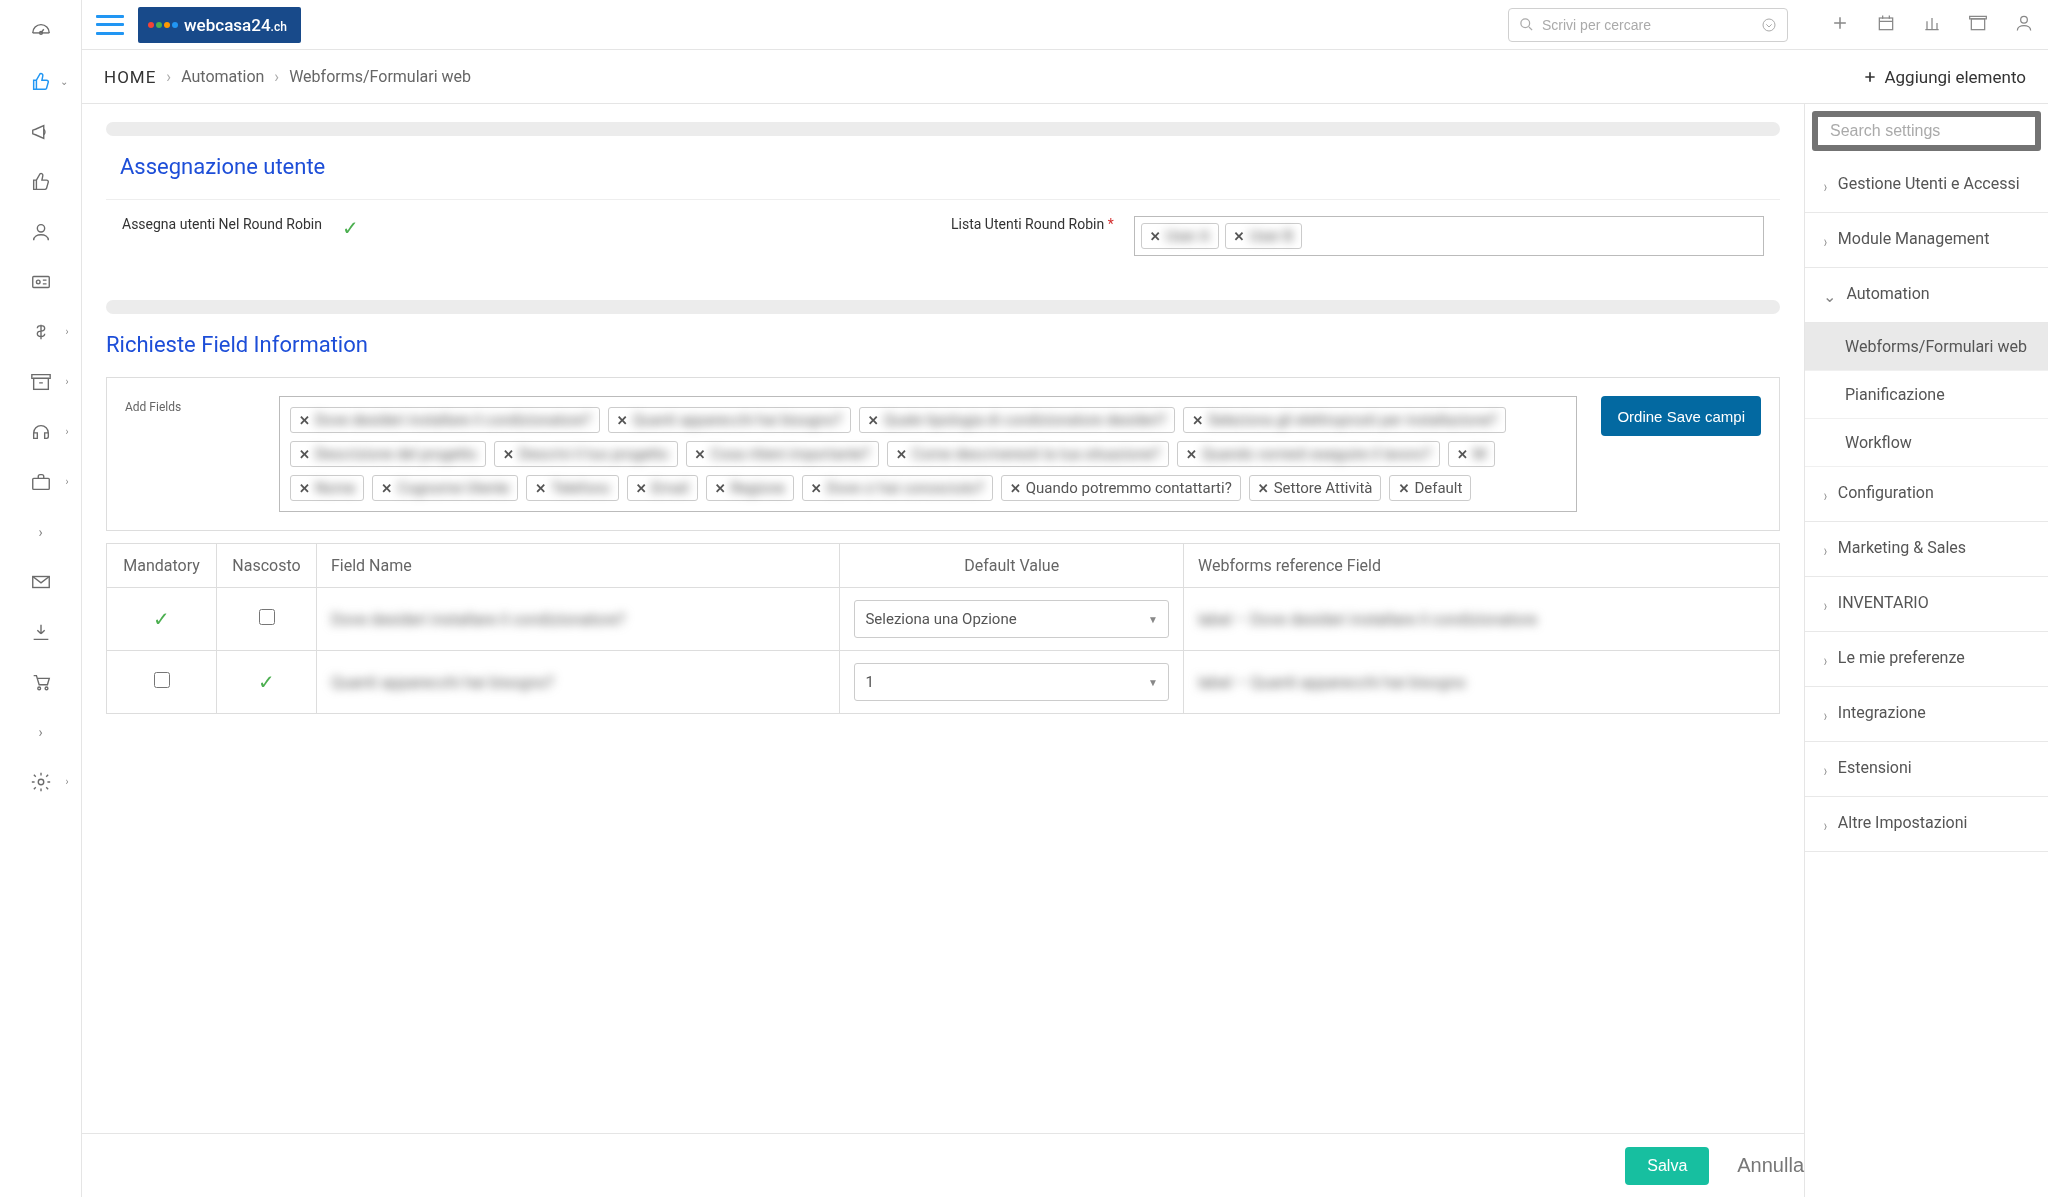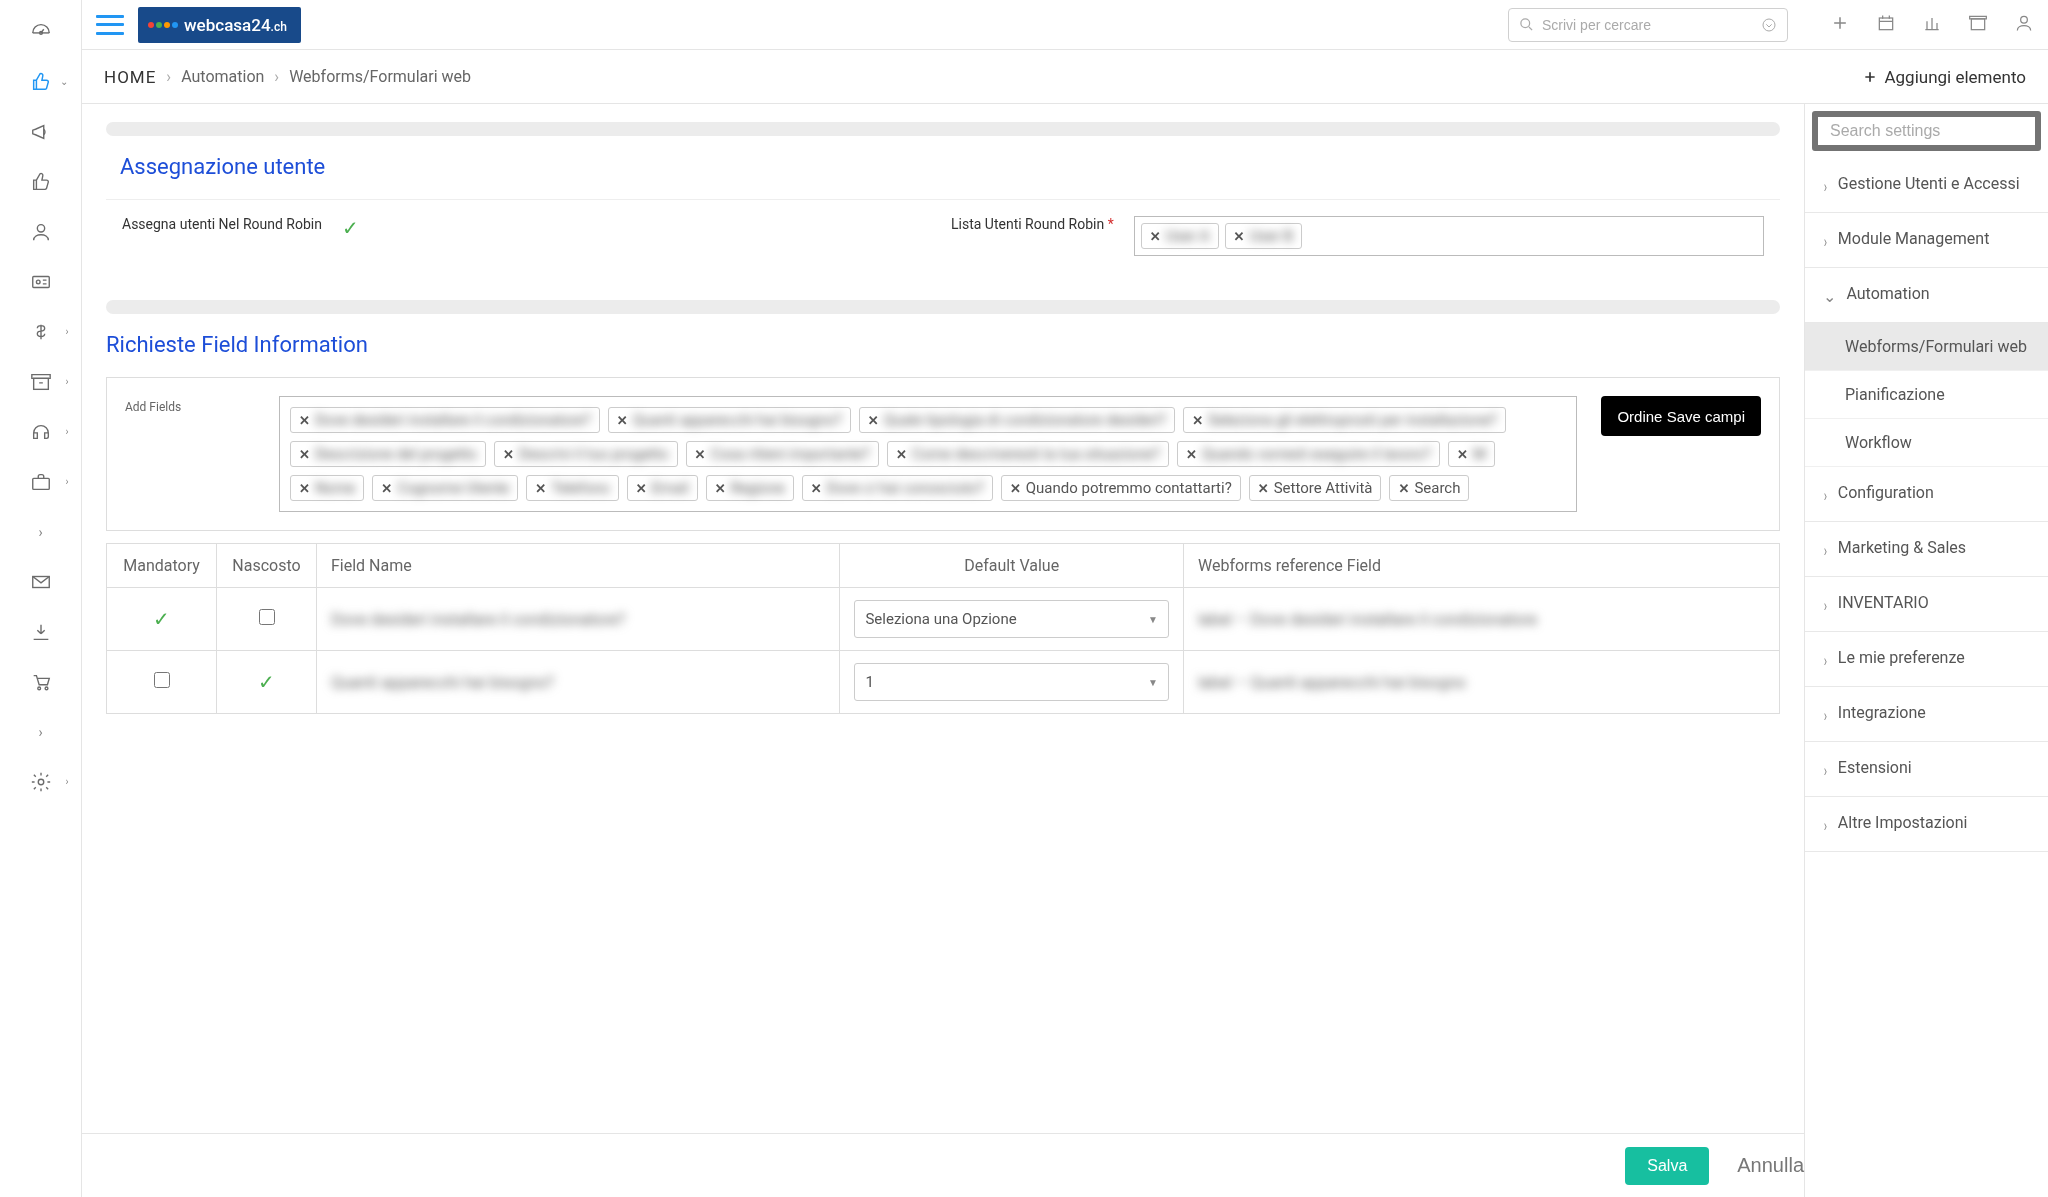--- a/index.html
+++ b/index.html
@@ -140,21 +140,21 @@
 }
 .tag .x { color:#555; font-weight:bold; cursor:pointer; font-size:13px; }
 .tag.blur span:last-child { filter: blur(5px); }
 
 
 .fieldbox { border:1px solid #ddd; padding:18px; }
 .fieldbox-row { display:flex; gap:24px; }
 .fieldbox-label { width:130px; font-size:12px; color:#666; padding-top:4px; }
 .fieldbox-tags { flex:1; border:1px solid #bbb; padding:10px; display:flex; flex-wrap:wrap; gap:8px; align-content:flex-start; }
 .order-btn {
-  background:#000000;
+  background:#0369a1;
   color:#fff;
   border:none;
   padding:10px 16px;
   border-radius:4px;
   font-size:15px;
   cursor:pointer;
   height:40px;
   white-space:nowrap;
 }
 
@@ -495,21 +495,21 @@
                 <span class="tag">
                   <span class="x">✕</span>
                   <span>Quando potremmo contattarti?</span>
                 </span>
                 <span class="tag">
                   <span class="x">✕</span>
                   <span>Settore Attività</span>
                 </span>
                 <span class="tag">
                   <span class="x">✕</span>
-                  <span>Search</span>
+                  <span>Default</span>
                 </span>
               </div>
             <button class="order-btn">Ordine Save campi</button>
           </div>
         </div>
 
         <table class="ftable">
           <thead>
             <tr>
               <th class="mand">Mandatory</th>

